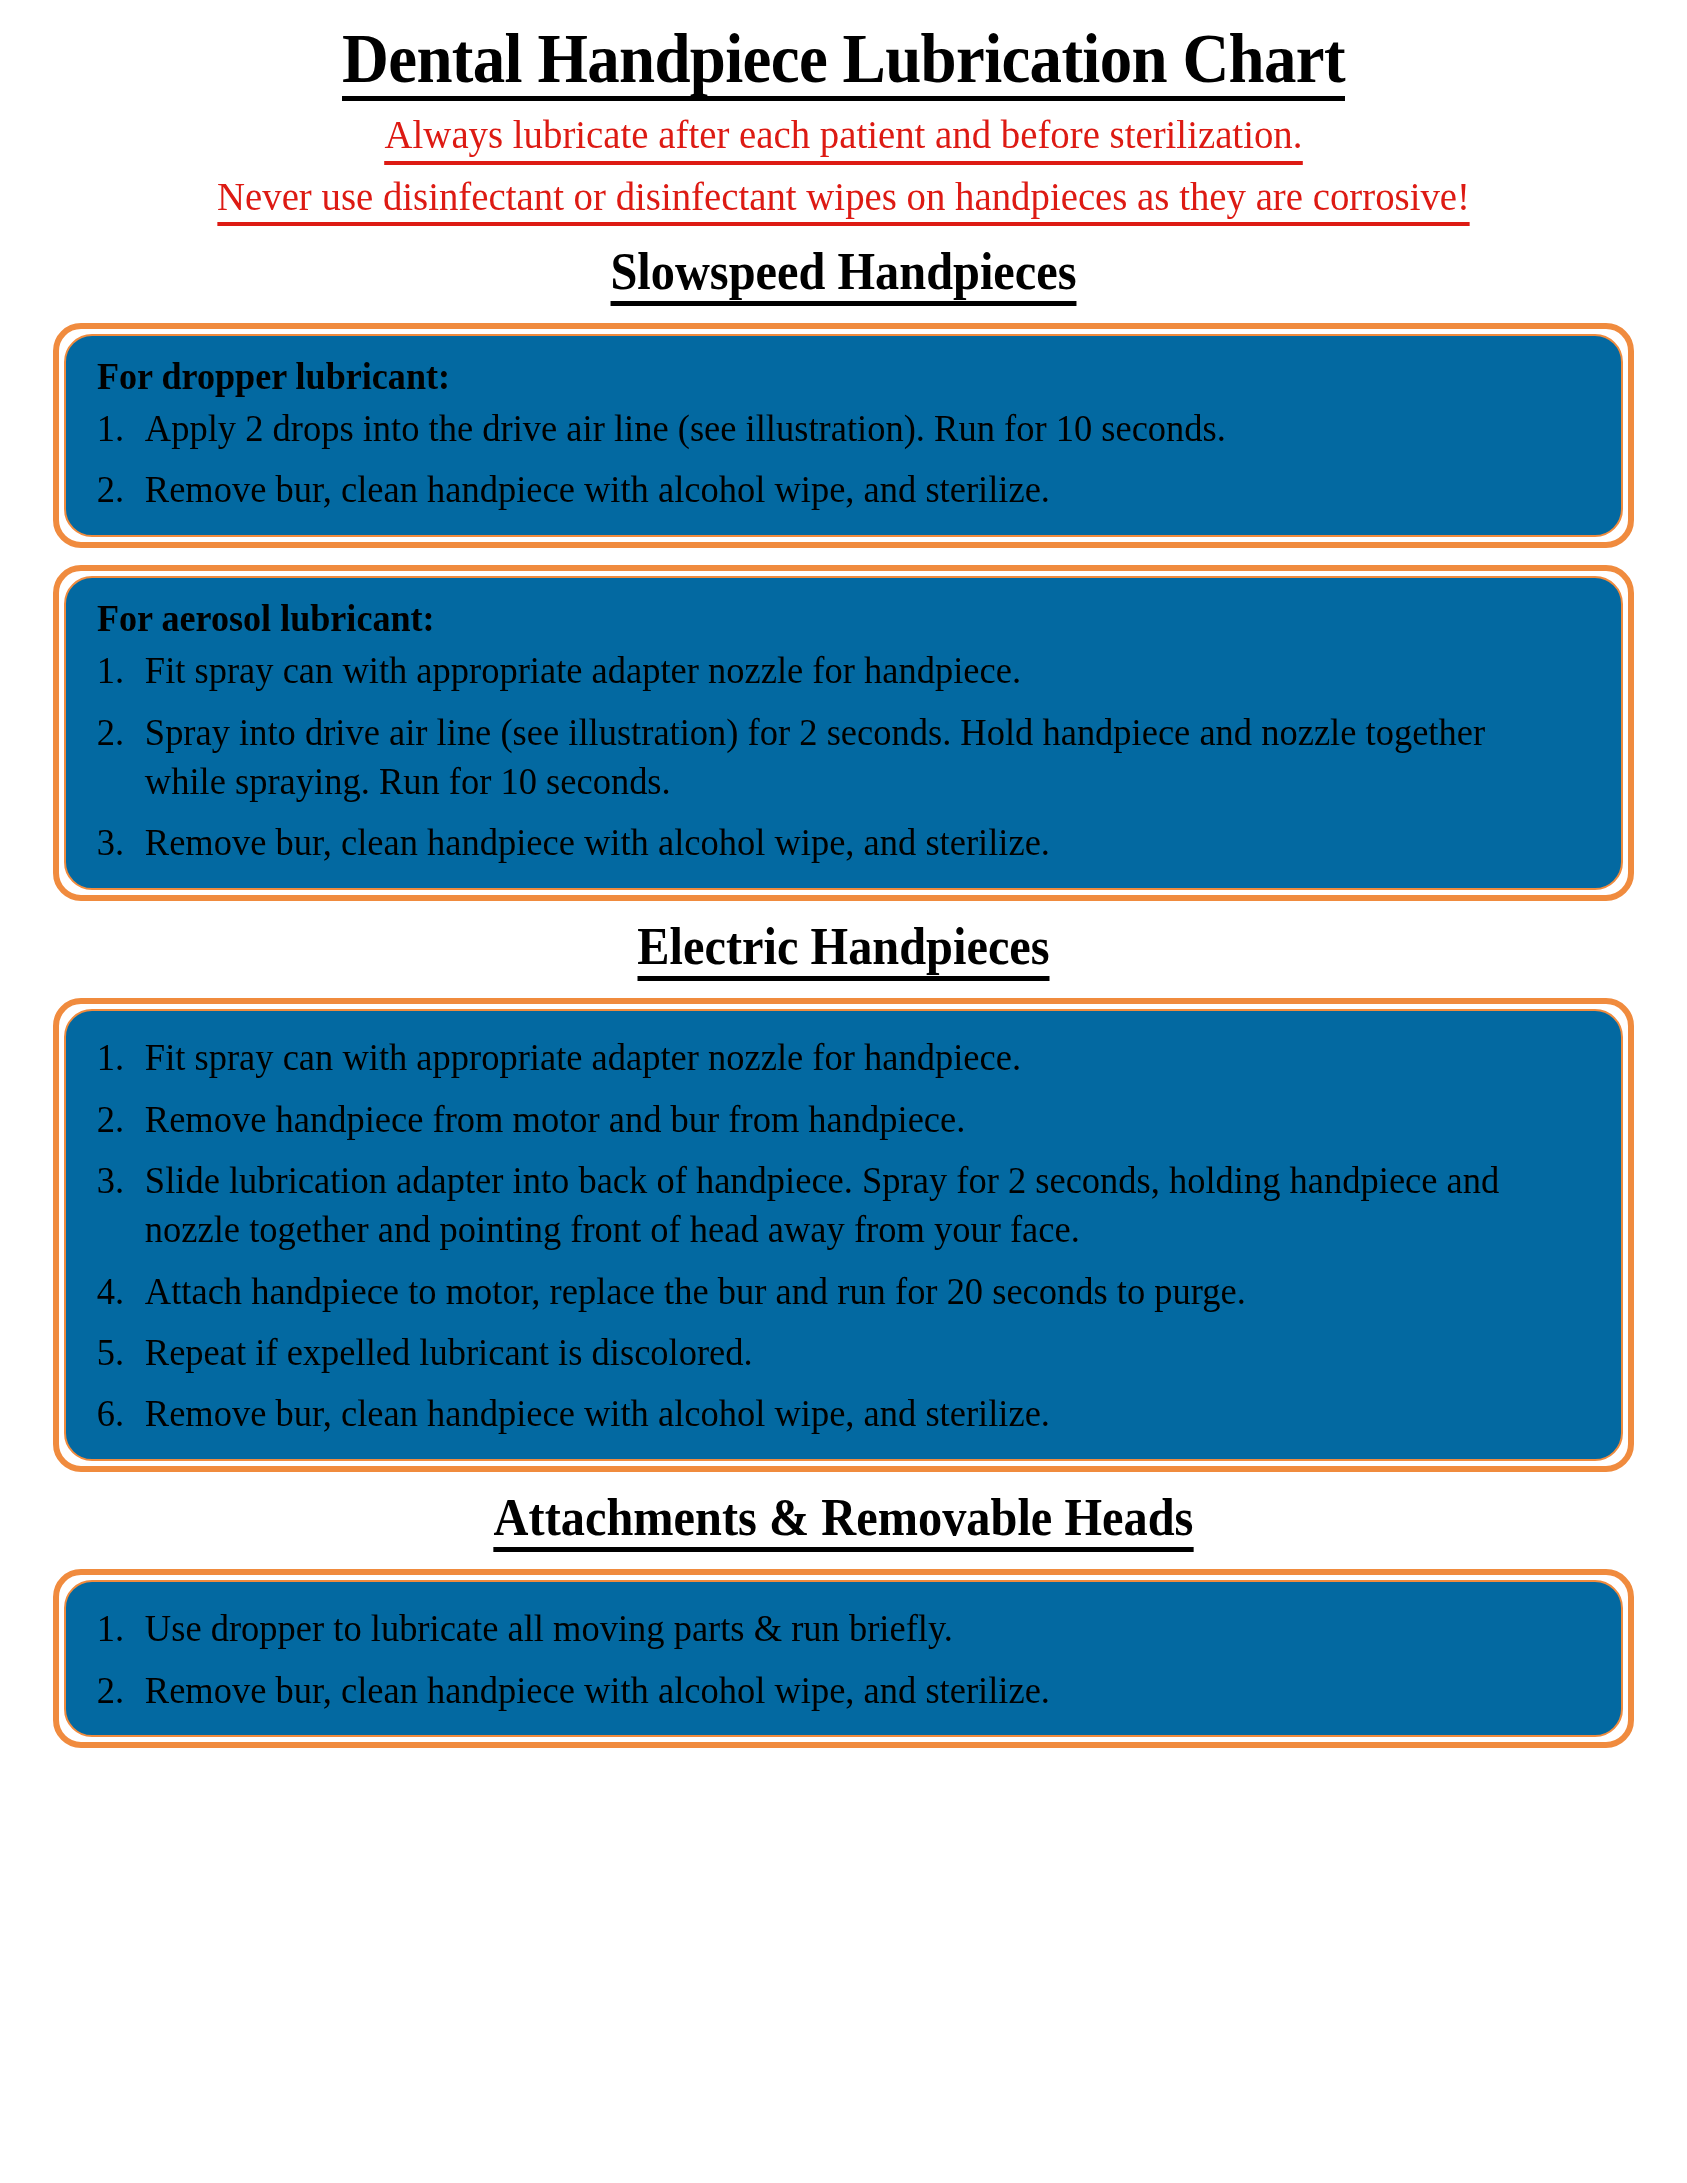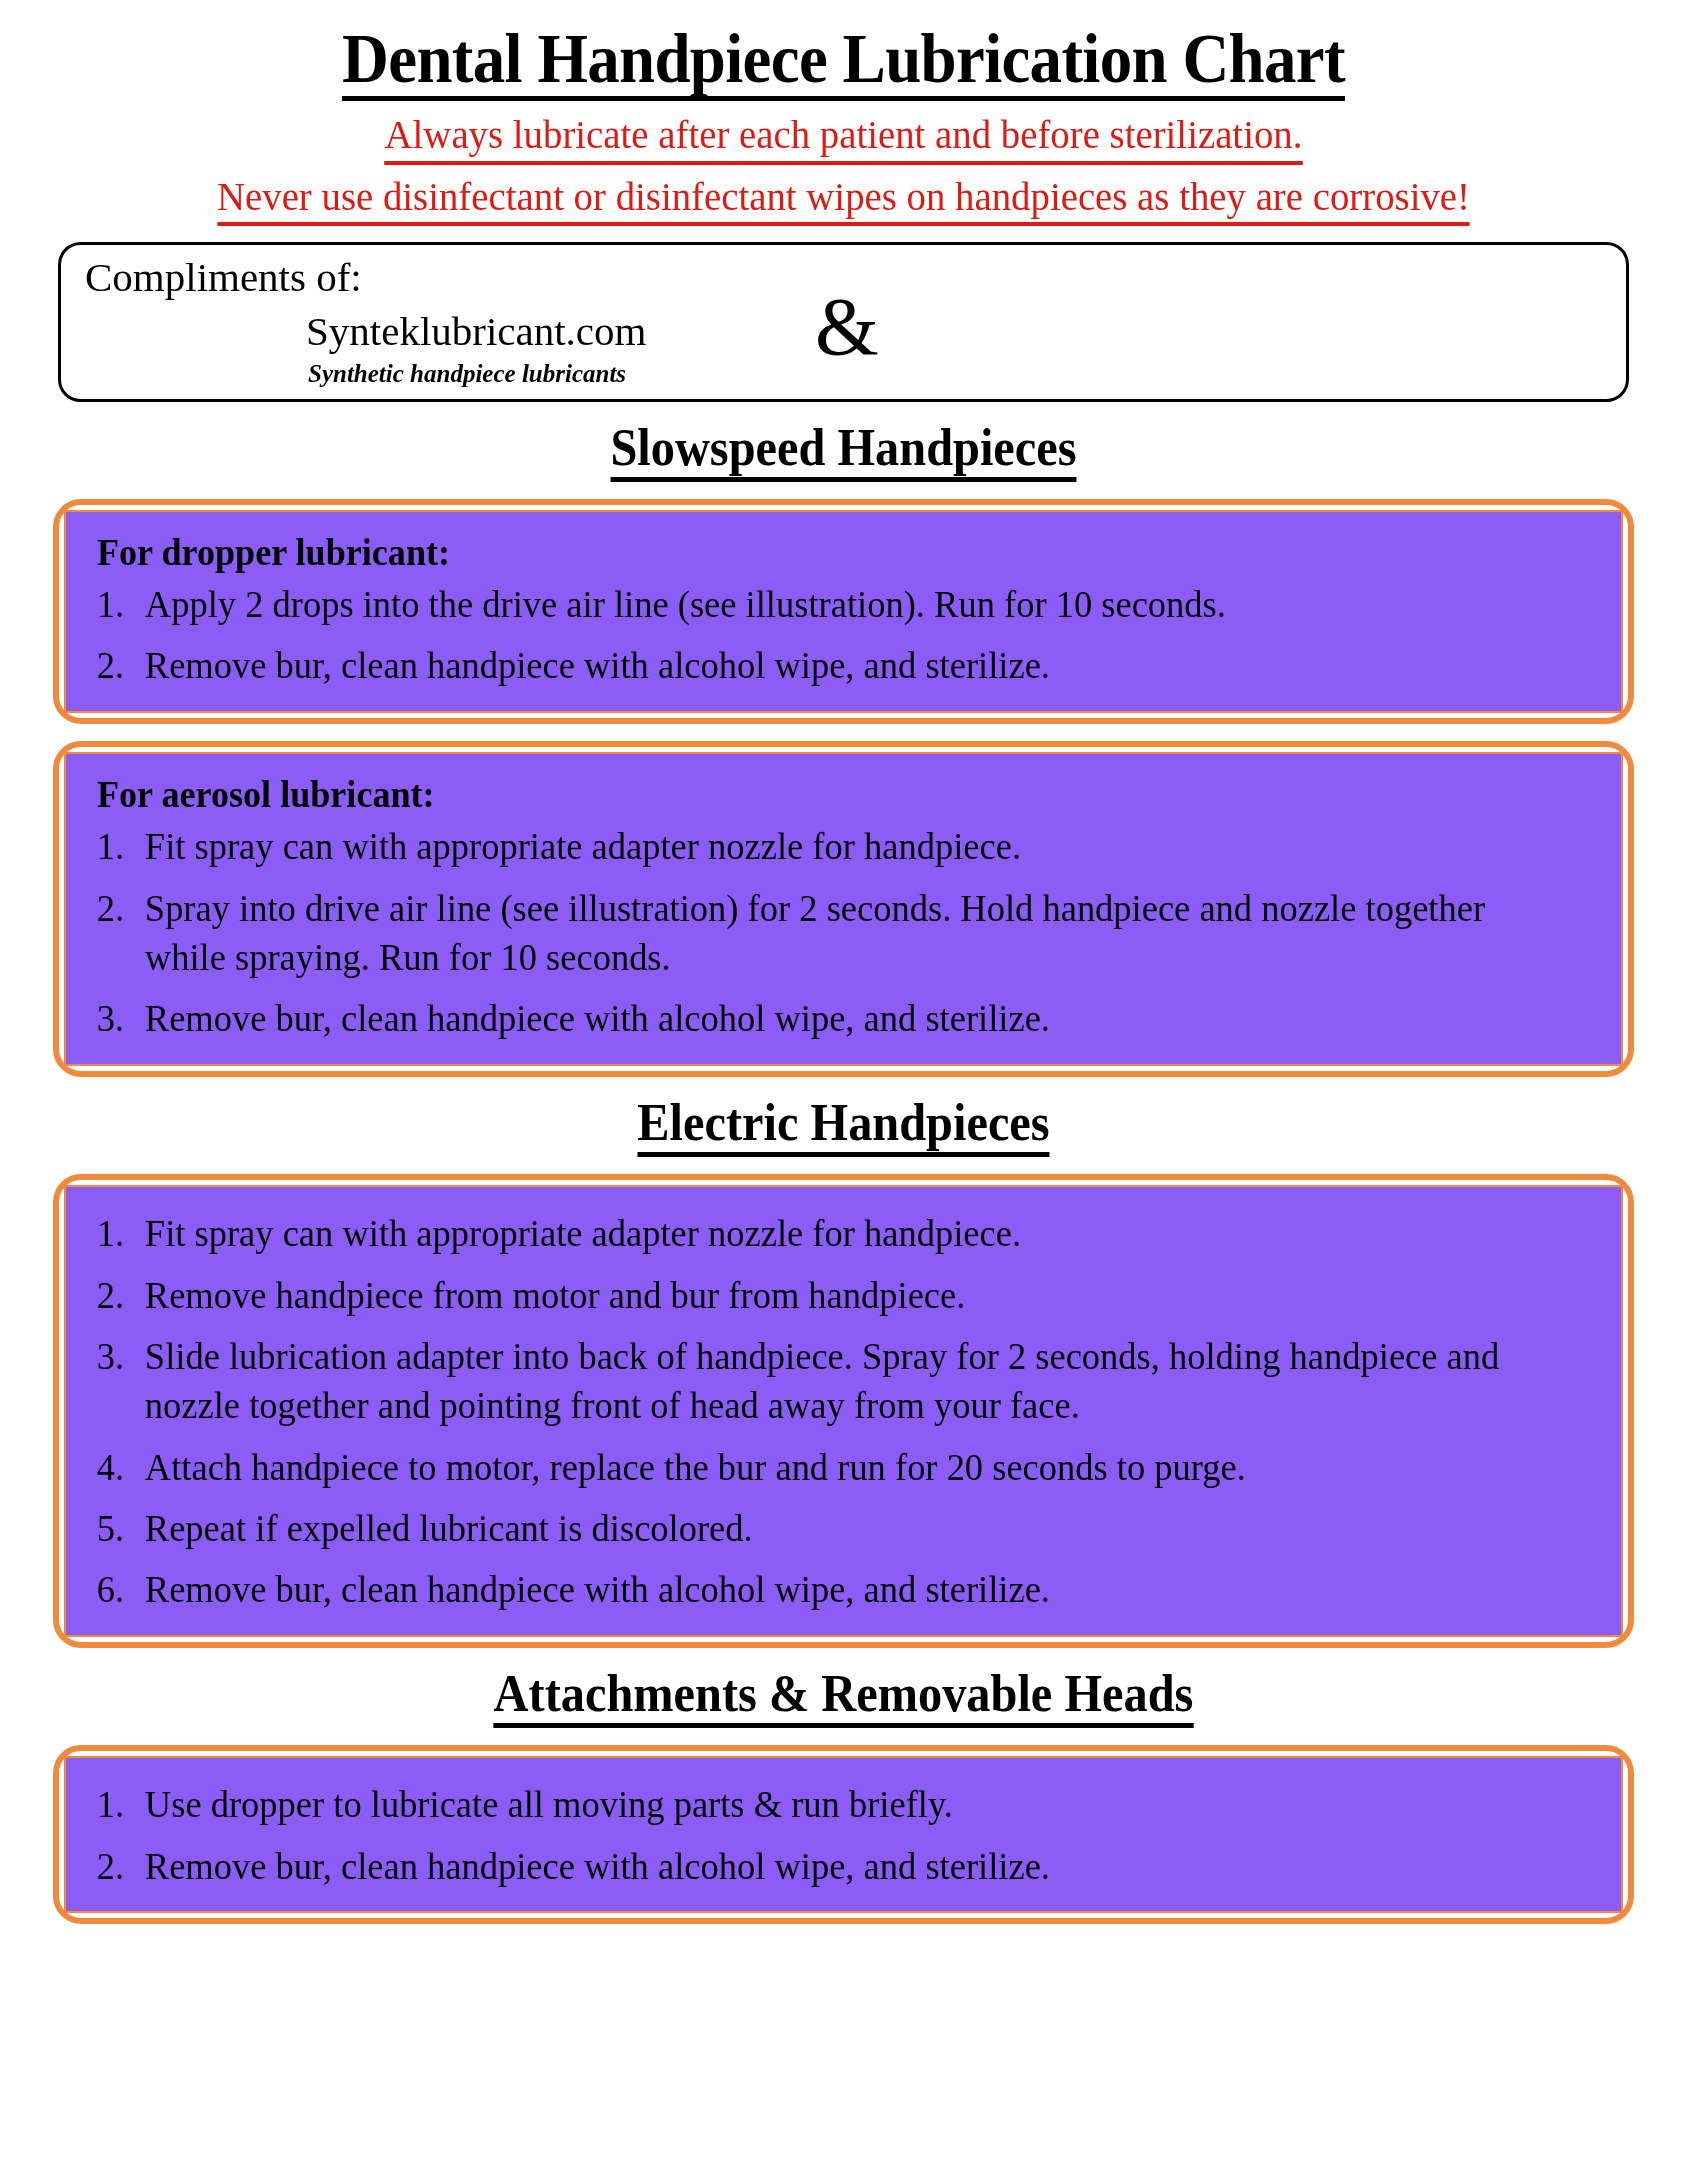--- a/index.html
+++ b/index.html
@@ -119,22 +119,22 @@
     position: relative;
     margin: 17px 53px 0 53px;
     border: 6px solid #F08B3E;
     border-radius: 28px;
     background: #FFFFFF;
     box-sizing: border-box;
     padding: 5.3px;
   }
   .obox-inner {
     border: 2.6px solid #F08B3E;
-    border-radius: 3px;
-    background: #8b5cf6;
+    border-radius: 28px;
+    background: #0369a1;
     box-sizing: border-box;
     padding: 17px 26.5px 20px 26.5px;
   }
 
   .box-subtitle {
     font-size: 38px;
     font-weight: bold;
     line-height: 1.1;
     margin: 2.6px 0 6.6px 4px;
     transform: scaleX(0.95);
@@ -177,26 +177,20 @@
 
   <div class="subtitle">
     <div>
       <span class="ul">Always lubricate after each patient and before sterilization.</span>
     </div>
     <div class="subtitle-line2">
       <span class="ul">Never use disinfectant or disinfectant wipes on handpieces as they are corrosive!</span>
     </div>
   </div>
 
-  <div class="compliments-box">
-    <div class="compliments-label">Compliments of:</div>
-    <div class="brand-name">Synteklubricant.com</div>
-    <div class="brand-tag">Synthetic handpiece lubricants</div>
-    <div class="ampersand">&amp;</div>
-  </div>
 
   <div class="section-heading">
     <span class="ul">Slowspeed Handpieces</span>
   </div>
 
   <div class="obox">
     <div class="obox-inner">
       <div class="box-subtitle">For dropper lubricant:</div>
       <ol class="steps">
         <li>

